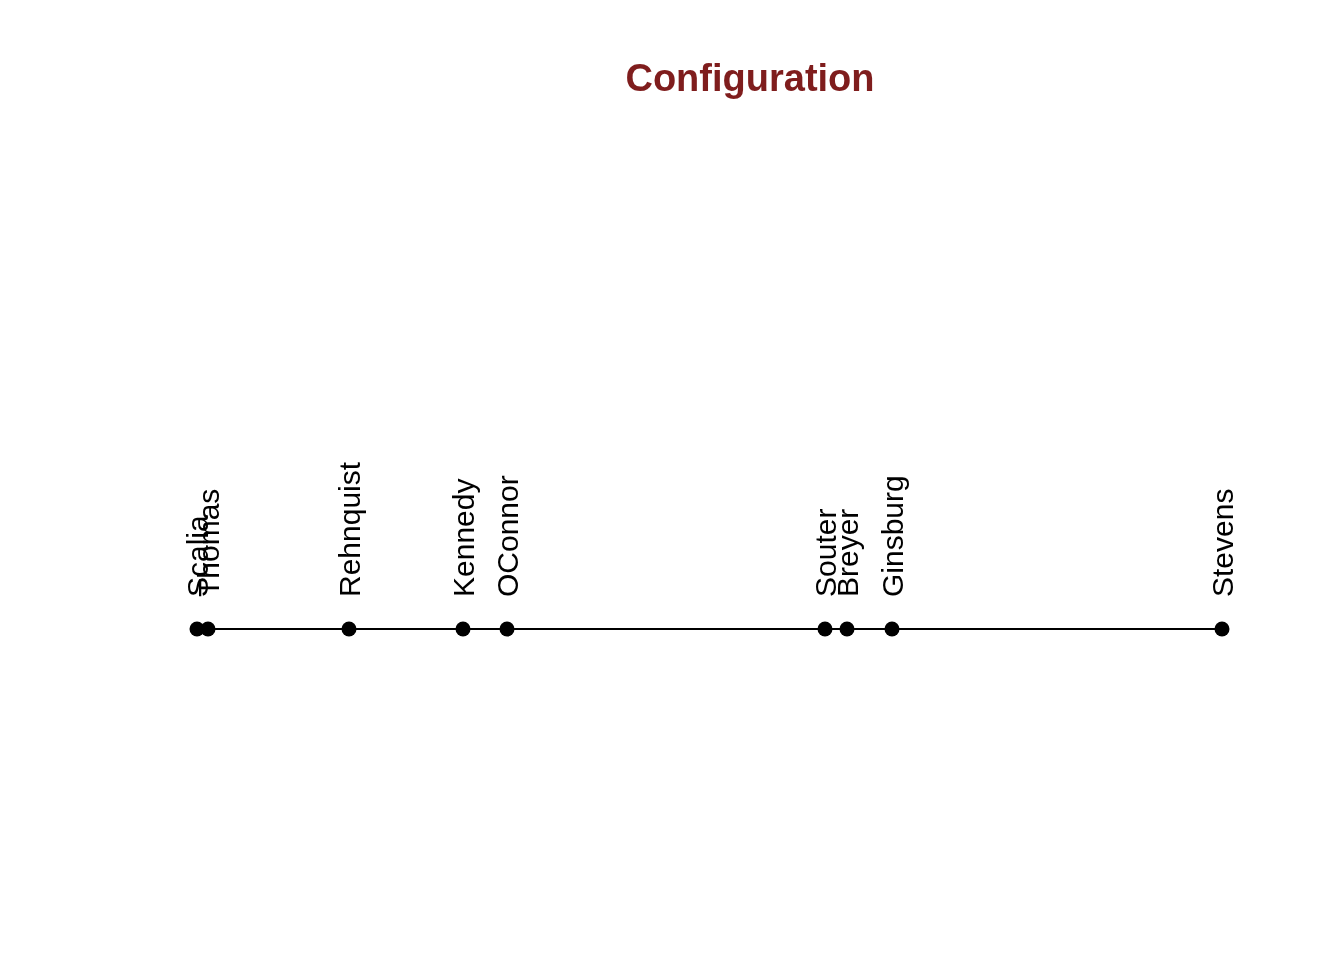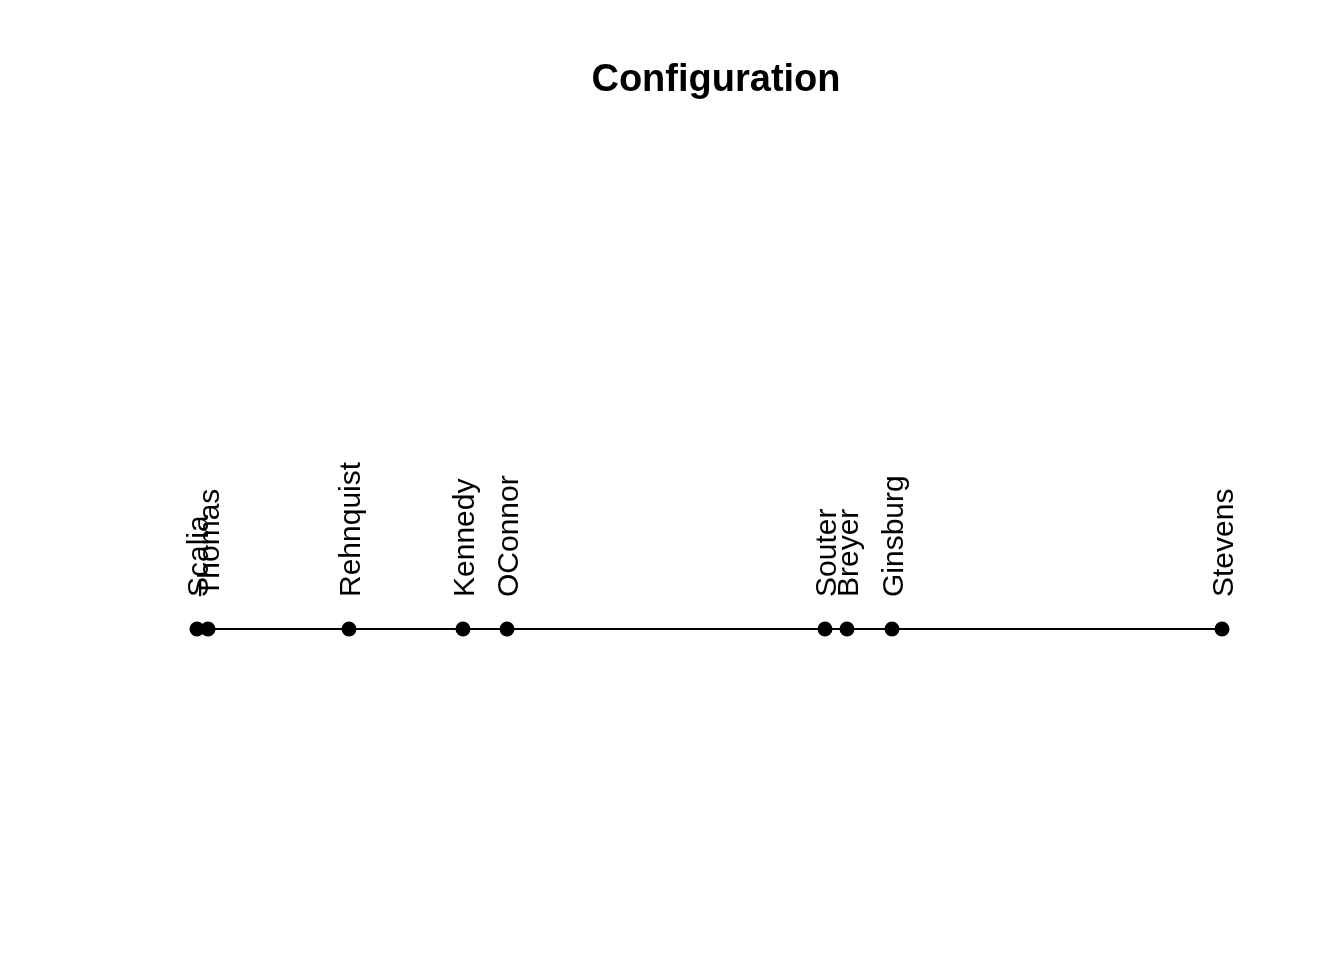--- a/index.html
+++ b/index.html
@@ -10,25 +10,25 @@
   body {
     width: 1344px;
     height: 960px;
     position: relative;
     overflow: hidden;
     font-family: "Liberation Sans", sans-serif;
   }
   .plot-title {
     position: absolute;
     top: 57px;
-    left: 716px;
+    left: 750px;
     transform: translateX(-50%);
     font-size: 38px;
     font-weight: bold;
-    color: #000000;
+    color: #7f1d1d;
     white-space: nowrap;
   }
   #chart-svg {
     position: absolute;
     top: 0;
     left: 0;
   }
   #chart-svg text.pt-label {
     font-family: "Liberation Sans", sans-serif;
     font-size: 30px;

